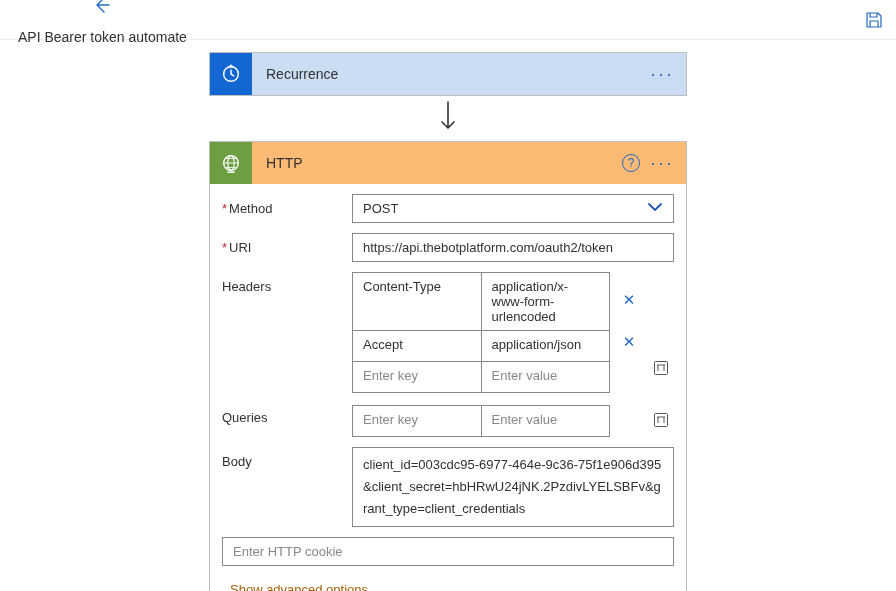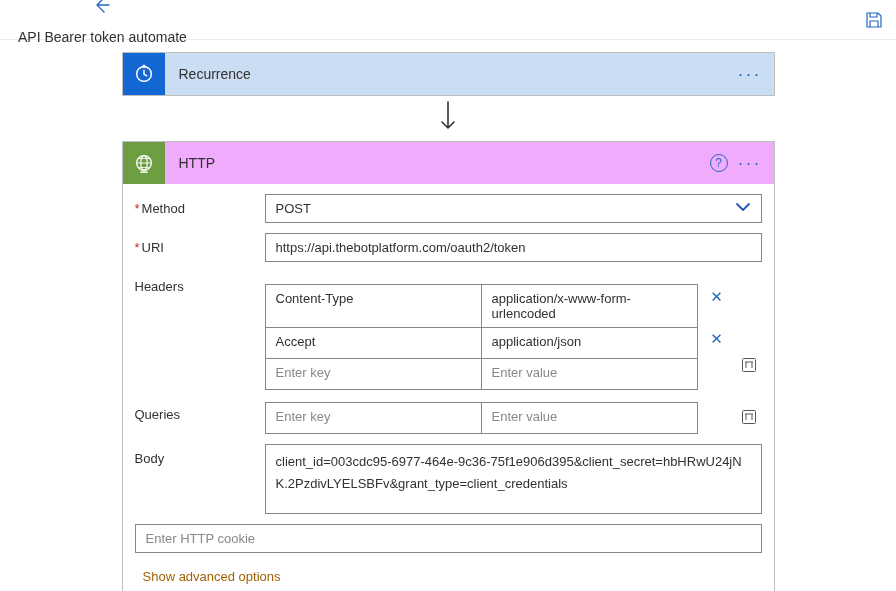--- a/index.html
+++ b/index.html
@@ -22,21 +22,21 @@
   .back-arrow svg { display: block; }
   .page-title { font-size: 14px; }
   .save-icon svg { display: block; }
   .canvas {
     display: flex;
     flex-direction: column;
     align-items: center;
     padding: 12px 0 20px;
   }
   .card {
-    width: 653px;
+    width: 478px;
     border: 1px solid #bfbfbf;
     background: #fff;
   }
   .rec-card .card-header {
     display: flex;
     align-items: center;
     background: #caddf2;
   }
   .rec-card .icon-tile {
     width: 42px;
@@ -55,21 +55,21 @@
     display: flex;
     gap: 10px;
     padding-right: 12px;
     align-items: center;
   }
   .dots { color: #246ac2; font-size: 18px; letter-spacing: 2px; line-height: 1;}
   .arrow-down { margin: 4px 0; }
   .http-card .card-header {
     display: flex;
     align-items: center;
-    background: #f0abfc;
+    background: #fdba74;
   }
   .http-card .icon-tile {
     width: 42px;
     height: 42px;
     background: #6e9e42;
     display: flex;
     align-items: center;
     justify-content: center;
   }
   .help-icon {

